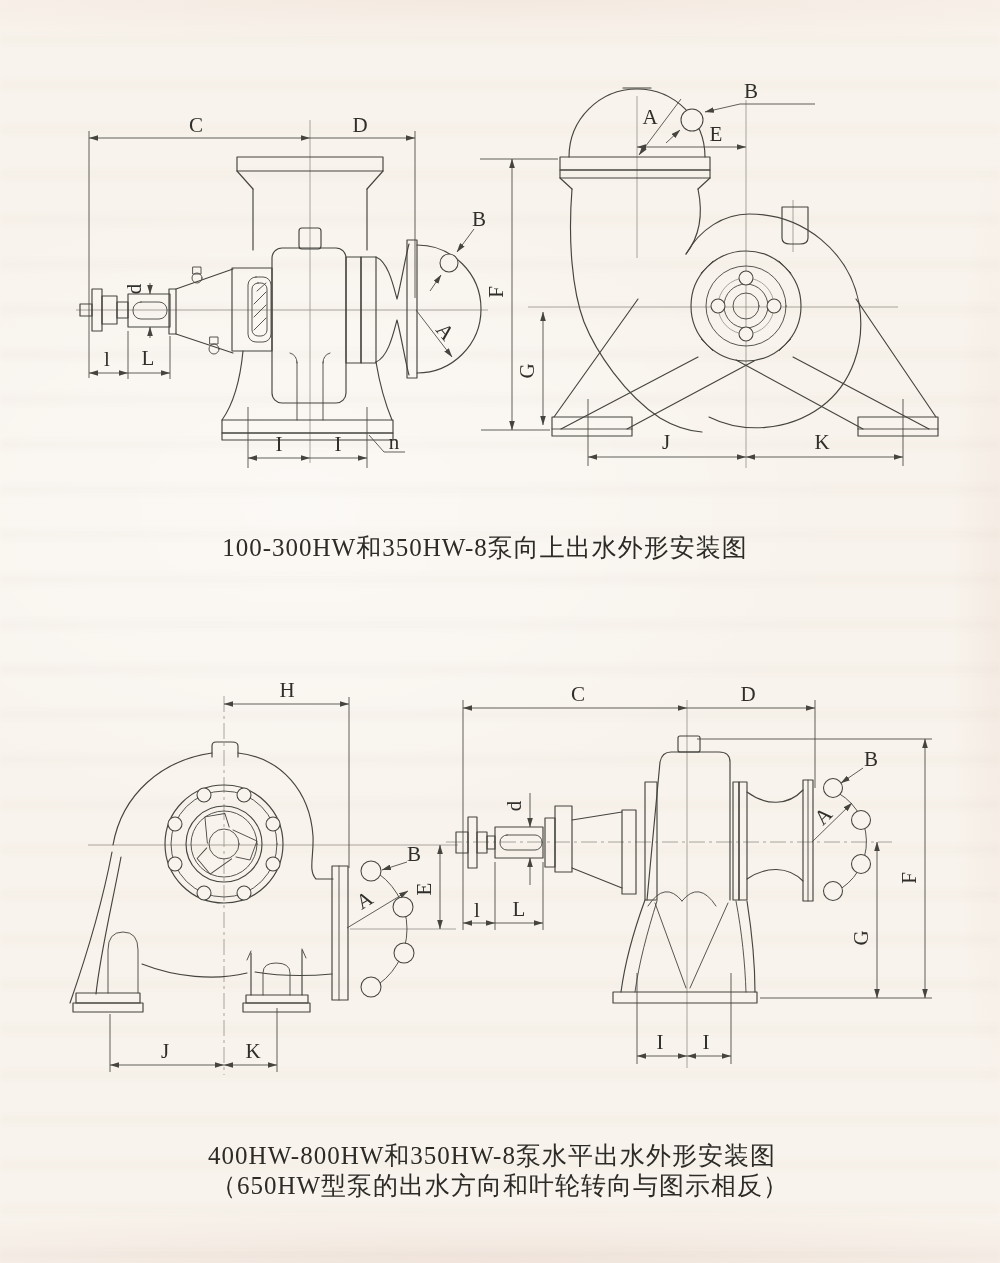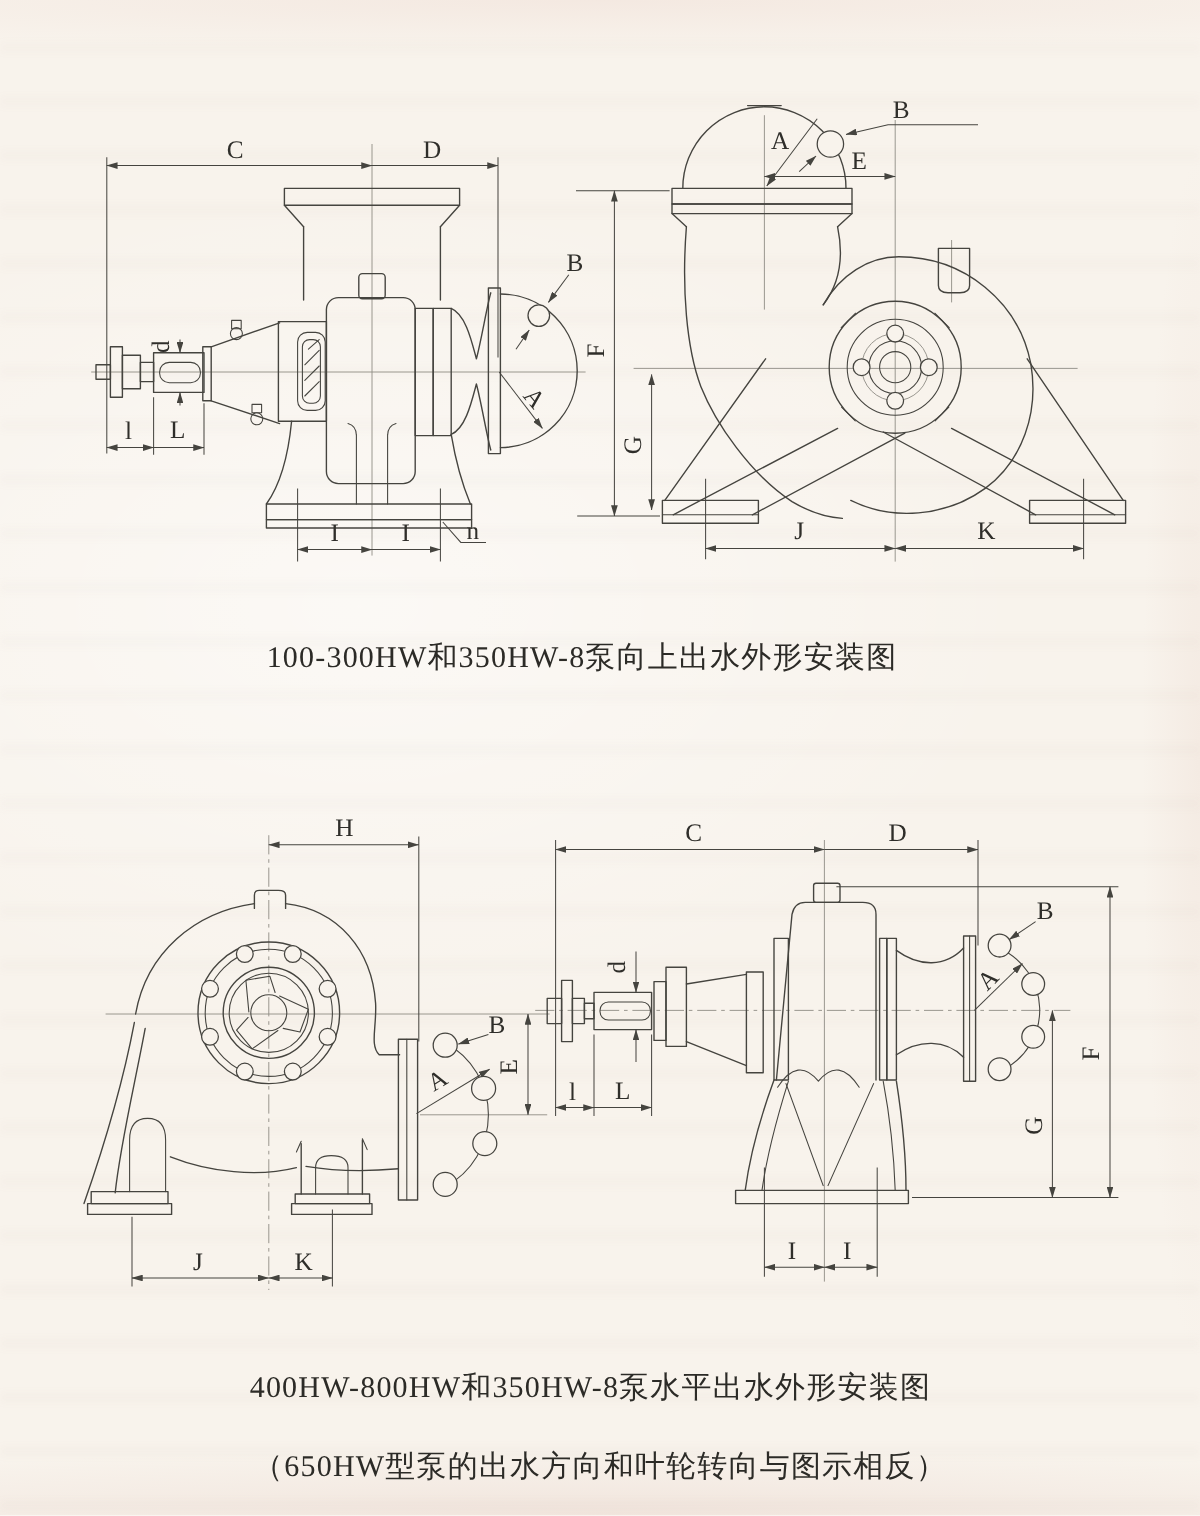--- a/index.html
+++ b/index.html
@@ -382,14 +382,14 @@
         <line class="dl" x1="637" y1="1056" x2="687" y2="1056" marker-start="url(#ah)" marker-end="url(#ah)"></line>
         <line class="dl" x1="687" y1="1056" x2="731" y2="1056" marker-start="url(#ah)" marker-end="url(#ah)"></line>
         <text class="dim" x="660" y="1049" text-anchor="middle">I</text>
         <text class="dim" x="706" y="1049" text-anchor="middle">I</text>
       </g>
     </g>
   </svg>
 
   <div class="caption" style="top:531px;left:-15px;">100-300HW和350HW-8泵向上出水外形安装图</div>
   <div class="caption" style="top:1139px;left:-8px;">400HW-800HW和350HW-8泵水平出水外形安装图</div>
-  <div class="caption" style="top:1169px;left:0;margin-top:36px;">（650HW型泵的出水方向和叶轮转向与图示相反）</div>
+  <div class="caption" style="top:1169px;left:0;">（650HW型泵的出水方向和叶轮转向与图示相反）</div>
 </div>
 
 </body></html>

